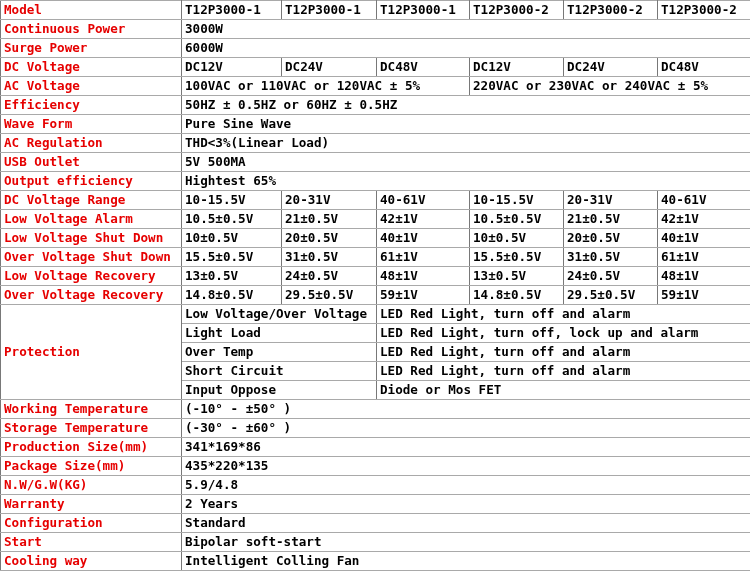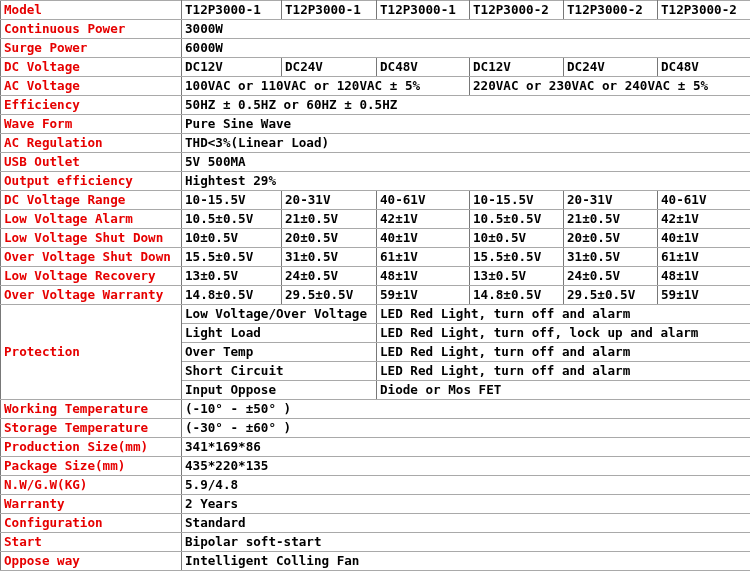--- a/index.html
+++ b/index.html
@@ -90,21 +90,21 @@
     <tr>
       <td class="lbl">AC Regulation</td>
       <td class="ctr" colspan="6">THD&lt;3%(Linear Load)</td>
     </tr>
     <tr>
       <td class="lbl">USB Outlet</td>
       <td class="ctr" colspan="6">5V 500MA</td>
     </tr>
     <tr>
       <td class="lbl">Output efficiency</td>
-      <td class="ctr" colspan="6">Hightest 29%</td>
+      <td class="ctr" colspan="6">Hightest 65%</td>
     </tr>
     <tr>
       <td class="lbl">DC Voltage Range</td>
       <td>10-15.5V</td>
       <td>20-31V</td>
       <td>40-61V</td>
       <td>10-15.5V</td>
       <td>20-31V</td>
       <td>40-61V</td>
     </tr>
@@ -138,21 +138,21 @@
     <tr>
       <td class="lbl">Low Voltage Recovery</td>
       <td>13±0.5V</td>
       <td>24±0.5V</td>
       <td>48±1V</td>
       <td>13±0.5V</td>
       <td>24±0.5V</td>
       <td>48±1V</td>
     </tr>
     <tr>
-      <td class="lbl">Over Voltage Warranty</td>
+      <td class="lbl">Over Voltage Recovery</td>
       <td>14.8±0.5V</td>
       <td>29.5±0.5V</td>
       <td>59±1V</td>
       <td>14.8±0.5V</td>
       <td>29.5±0.5V</td>
       <td>59±1V</td>
     </tr>
     <tr>
       <td class="lbl" rowspan="5">Protection</td>
       <td colspan="2">Low Voltage/Over Voltage</td>
@@ -200,17 +200,17 @@
     </tr>
     <tr>
       <td class="lbl">Configuration</td>
       <td class="ctr" colspan="6">Standard</td>
     </tr>
     <tr>
       <td class="lbl">Start</td>
       <td class="ctr" colspan="6">Bipolar soft-start</td>
     </tr>
     <tr>
-      <td class="lbl">Oppose way</td>
+      <td class="lbl">Cooling way</td>
       <td class="ctr" colspan="6">Intelligent Colling Fan</td>
     </tr>
   </tbody>
 </table>
 
 </body></html>

